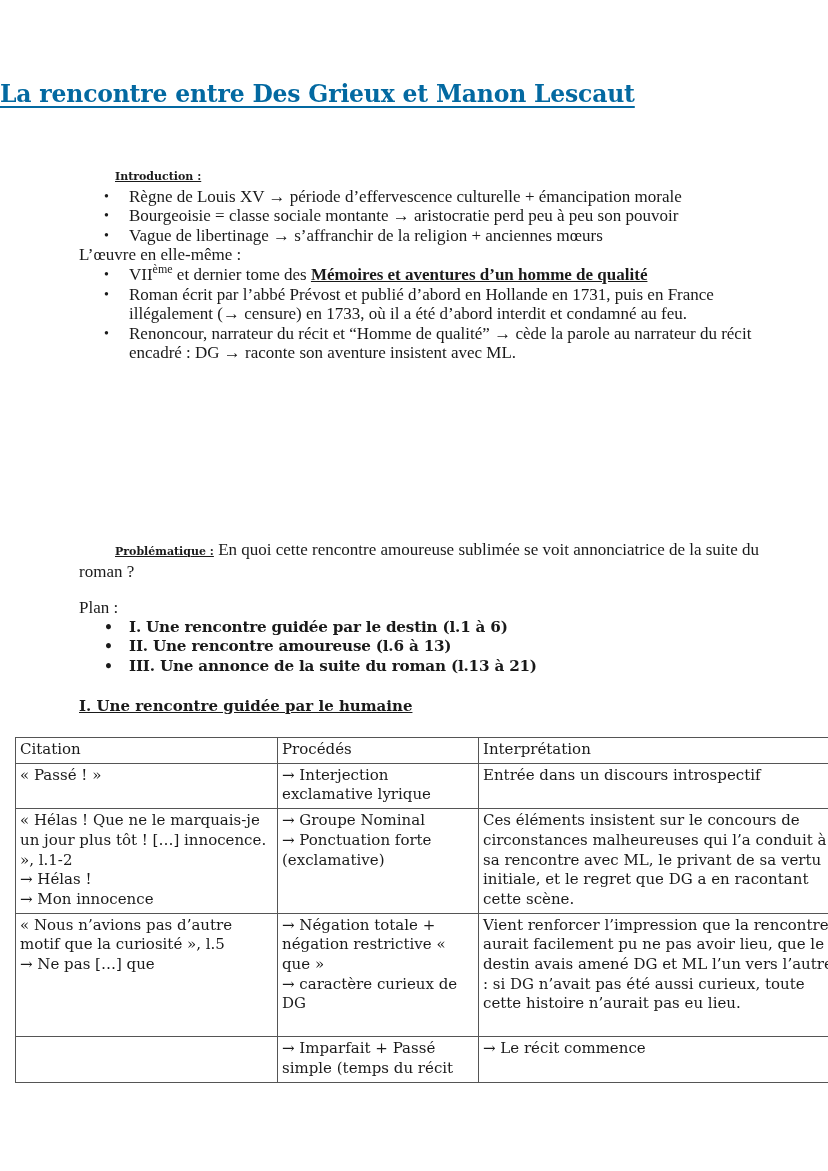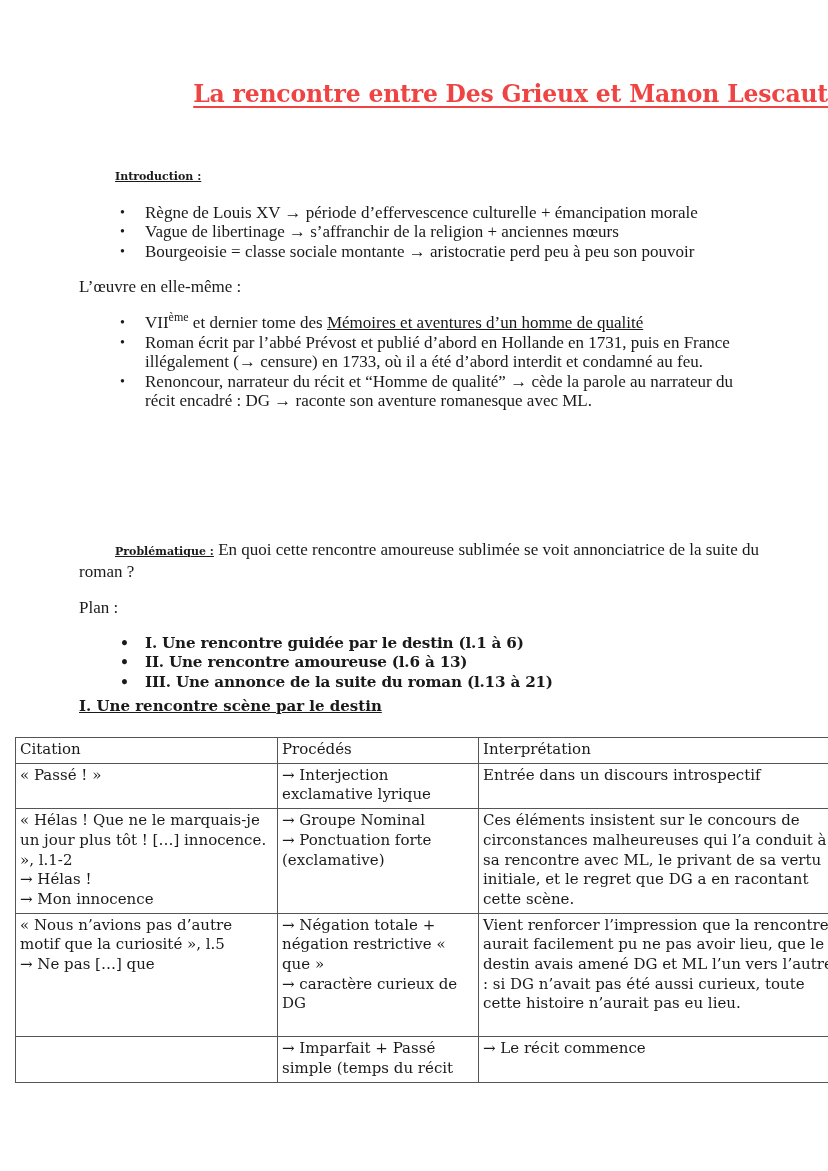--- a/index.html
+++ b/index.html
@@ -2,42 +2,42 @@
 <html><head>
   <meta charset="utf-8">
   <style>
     html, body { margin: 0; padding: 0; background: #ffffff; }
     body {
       width: 828px; height: 1171px; position: relative; overflow: hidden;
       font-family: "DejaVu Serif", "Liberation Serif", serif;
       color: #1a1a1a;
     }
     .title {
-      position: absolute; top: 80px; left: 0; width: 828px; text-align: right;
+      position: absolute; top: 80px; left: 0; width: 828px; text-align: left;
       font-family: "DejaVu Serif", serif; font-weight: bold; font-size: 23.5px;
-      color: #ef4444; text-decoration: underline; text-decoration-thickness: 2px;
+      color: #0369a1; text-decoration: underline; text-decoration-thickness: 2px;
       text-underline-offset: 4px; letter-spacing: -0.2px;
     }
     .body-text {
       position: absolute; left: 79px; width: 700px;
       font-family: "Liberation Serif", serif; font-size: 17px; line-height: 19.6px;
     }
     .intro { top: 167px; }
     .heading-bold {
       font-family: "DejaVu Serif", serif; font-weight: bold; font-size: 11px;
       text-decoration: underline;
       margin-left: 36px;
     }
-    ul.bullets { list-style: none; margin: 16px; padding: 0 0 0 50px; }
+    ul.bullets { list-style: none; margin: 0; padding: 0 0 0 50px; }
     ul.bullets li { position: relative; }
     ul.bullets li::before {
       content: "\2022"; position: absolute; left: -25px; top: 0; font-size: 14px;
     }
     .sup { font-size: 12px; vertical-align: super; line-height: 0; }
-    .ul { text-decoration: underline; }
+    .ul { text-decoration: underline; font-weight: bold; }
     .problem { top: 540px; }
     .plan { top: 598px; }
     .plan-items li { font-family: "DejaVu Serif", serif; font-weight: bold; font-size: 15.2px; letter-spacing: -0.2px; }
     .section-title {
       position: absolute; top: 697px; left: 79px;
       font-family: "DejaVu Serif", serif; font-weight: bold; font-size: 15px;
       text-decoration: underline;
     }
     table.analysis {
       position: absolute; top: 737px; left: 15px; width: 828px;
@@ -56,45 +56,45 @@
   </style>
 </head>
 <body>
 
 <div class="title">La rencontre entre Des Grieux et Manon Lescaut</div>
 
 <div class="body-text intro">
   <div class="heading-bold">Introduction :</div>
   <ul class="bullets">
     <li>Règne de Louis XV → période d’effervescence culturelle + émancipation morale</li>
+    <li>Bourgeoisie = classe sociale montante → aristocratie perd peu à peu son pouvoir</li>
     <li>Vague de libertinage → s’affranchir de la religion + anciennes mœurs</li>
-    <li>Bourgeoisie = classe sociale montante → aristocratie perd peu à peu son pouvoir</li>
   </ul>
   <div>L’œuvre en elle-même :</div>
   <ul class="bullets">
     <li><span>VII</span><span class="sup">ème</span><span> et dernier tome des </span><span class="ul">Mémoires et aventures d’un homme de qualité</span></li>
     <li>Roman écrit par l’abbé Prévost et publié d’abord en Hollande en 1731, puis en France illégalement (→ censure) en 1733, où il a été d’abord interdit et condamné au feu.</li>
-    <li>Renoncour, narrateur du récit et “Homme de qualité” → cède la parole au narrateur du récit encadré : DG → raconte son aventure romanesque avec ML.</li>
+    <li>Renoncour, narrateur du récit et “Homme de qualité” → cède la parole au narrateur du récit encadré : DG → raconte son aventure insistent avec ML.</li>
   </ul>
 </div>
 
 <div class="body-text problem">
   <span class="heading-bold">Problématique :</span><span> En quoi cette rencontre amoureuse sublimée se voit annonciatrice de la suite du roman ?</span>
 </div>
 
 <div class="body-text plan">
   <div>Plan :</div>
   <ul class="bullets plan-items">
     <li>I. Une rencontre guidée par le destin (l.1 à 6)</li>
     <li>II. Une rencontre amoureuse (l.6 à 13)</li>
     <li>III. Une annonce de la suite du roman (l.13 à 21)</li>
   </ul>
 </div>
 
-<div class="section-title">I. Une rencontre scène par le destin</div>
+<div class="section-title">I. Une rencontre guidée par le humaine</div>
 
 <table class="analysis">
   <tbody>
       <tr>
     <td class="c1">Citation</td>
     <td class="c2">Procédés</td>
     <td class="c3">Interprétation</td>
   </tr>
   <tr>
     <td>

